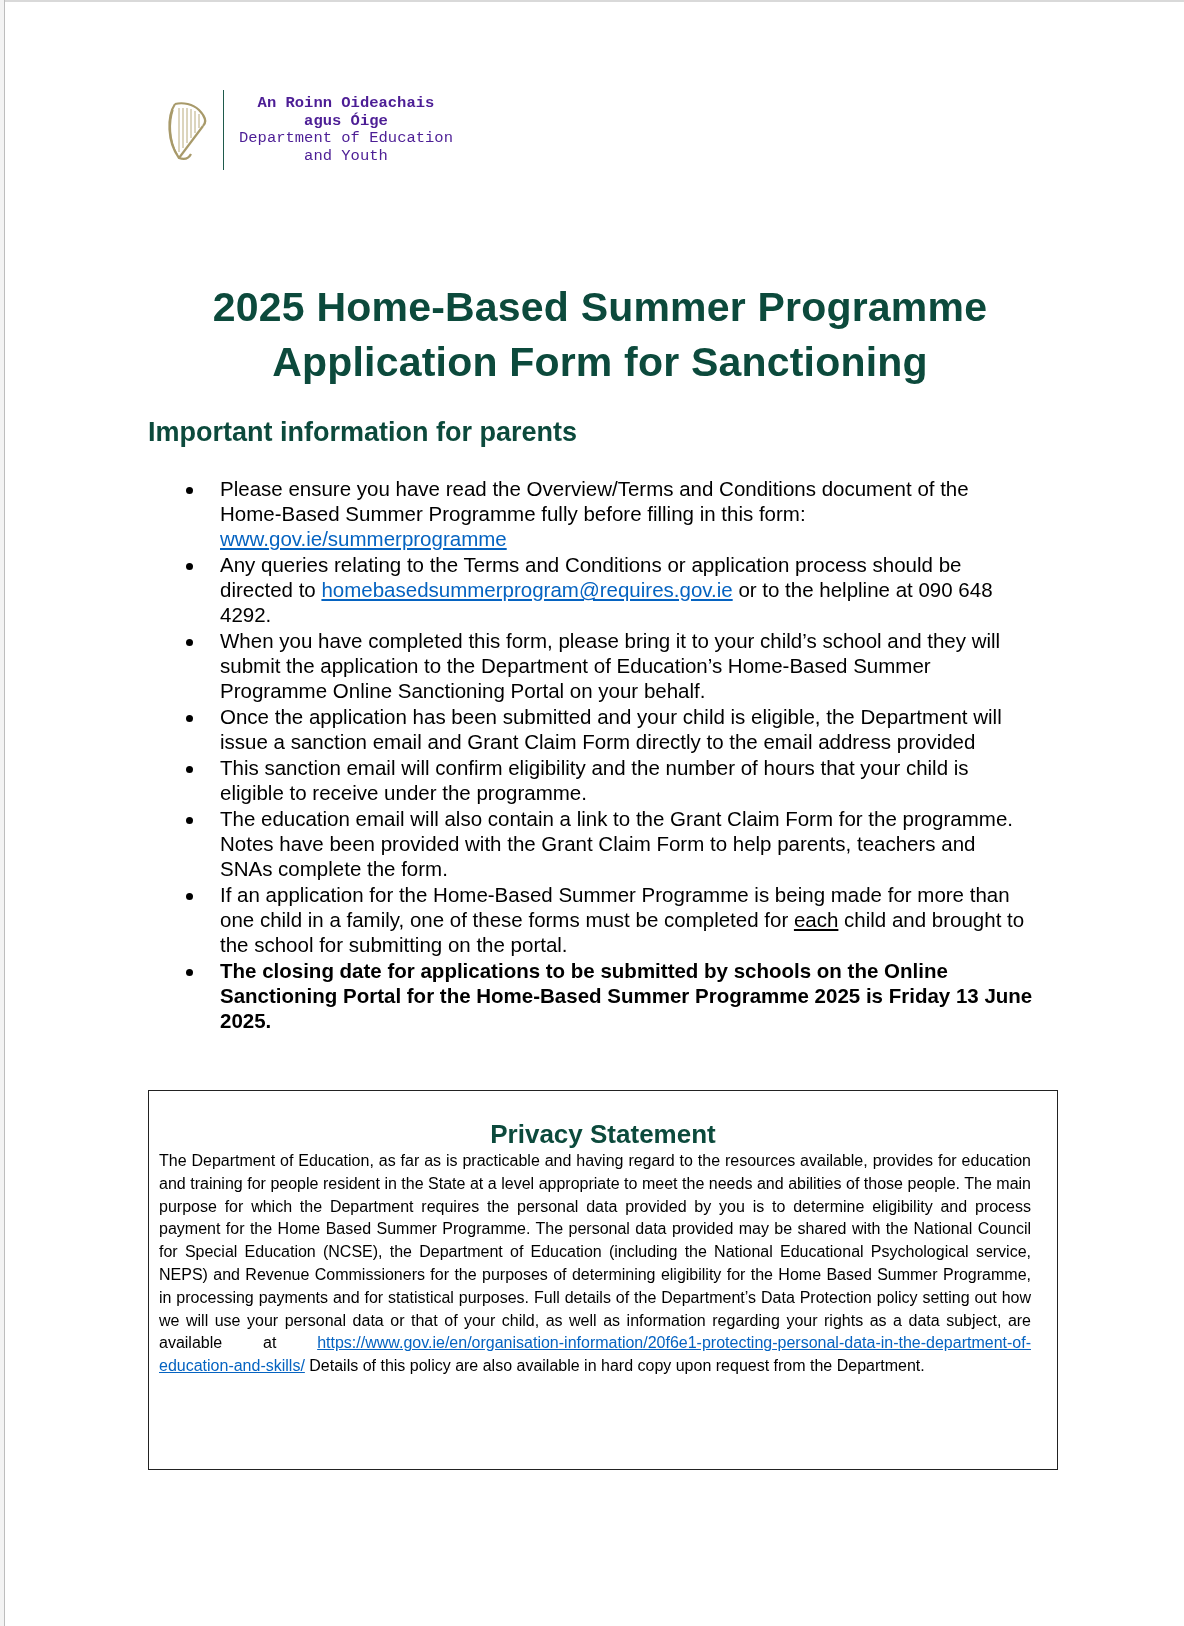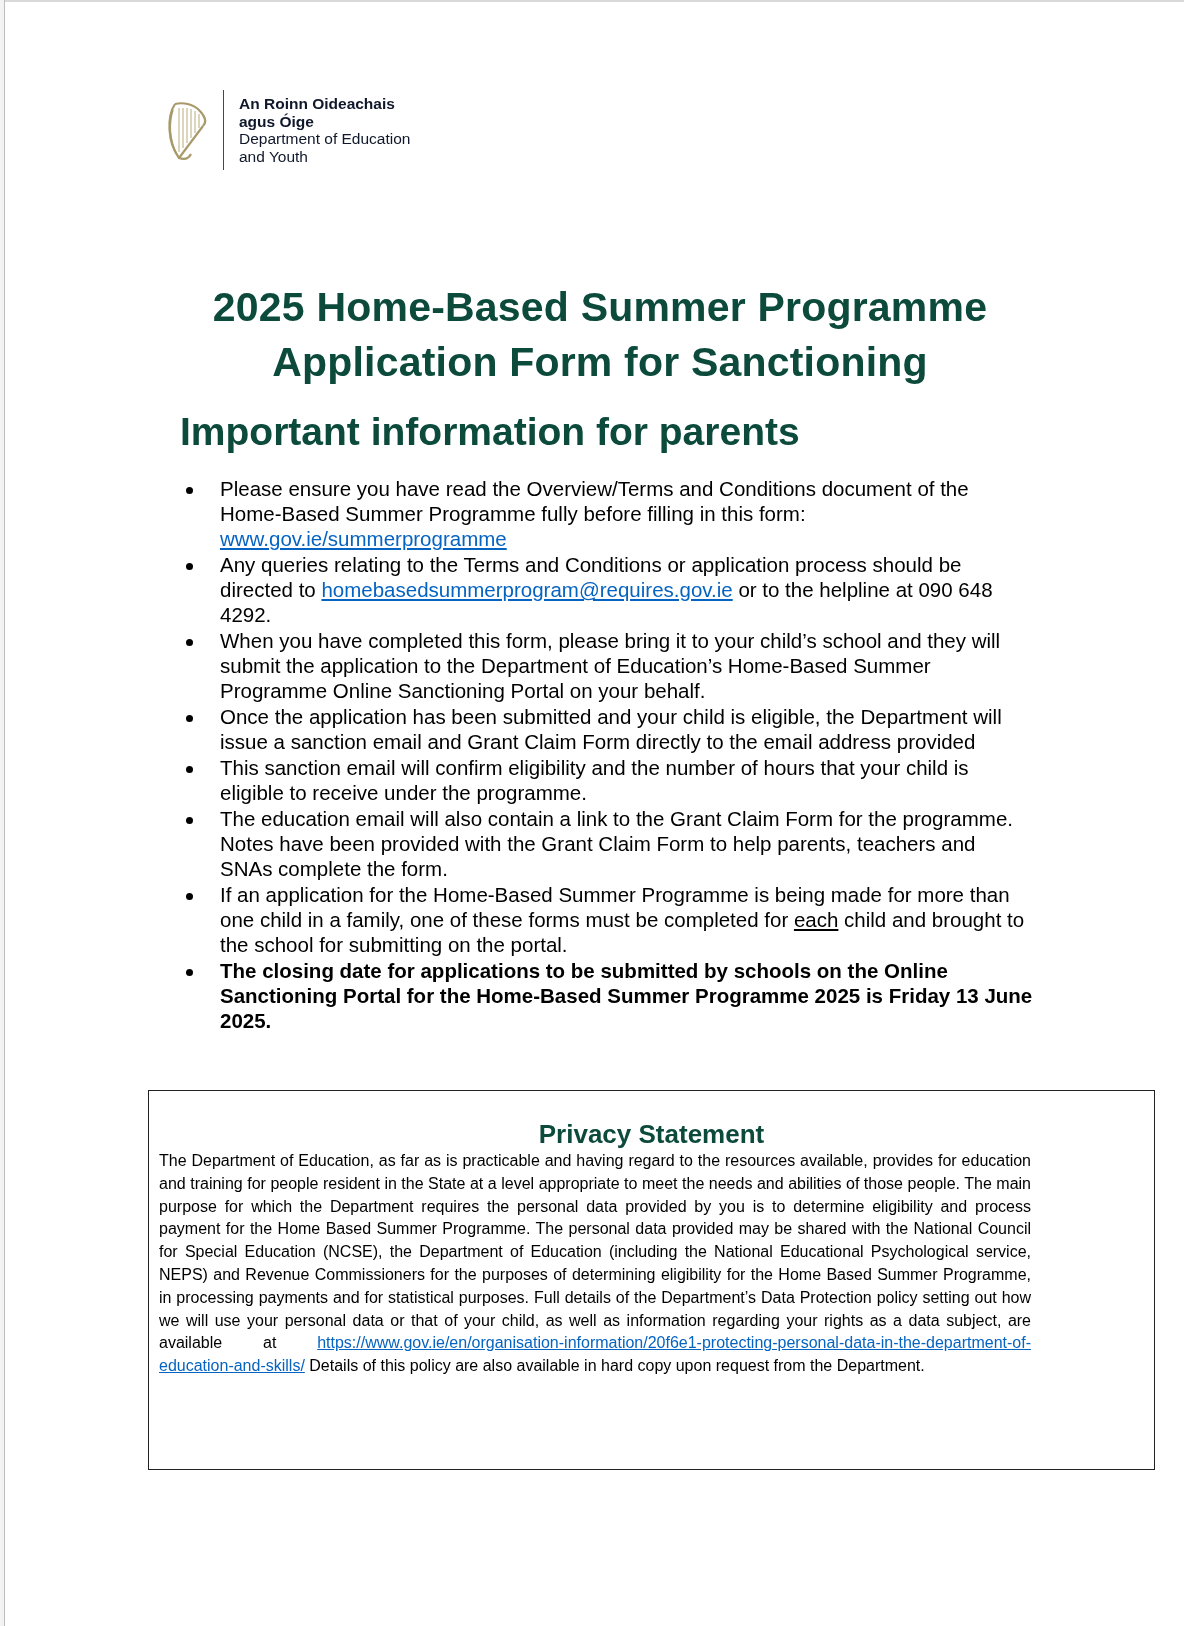--- a/index.html
+++ b/index.html
@@ -21,55 +21,56 @@
     }
     
     .logo {
       position: absolute; left: 165px; top: 90px; height: 80px; display: flex; align-items: flex-start;
     }
     .harp { width: 44px; height: 66px; margin-top: 8px; }
     .logo-divider {
       width: 1px; height: 80px; background: #1f5a4c; margin-left: 14px; margin-right: 15px;
     }
     .logo-text {
-      font-family: Liberation Sans, sans-serif;
-      color: #0f172a;
+      font-family: Liberation Mono, monospace;
+      color: #4c1d95;
       font-size: 15.5px;
       line-height: 17.5px;
       padding-top: 5px;
+      text-align: center;
     }
     .logo-text .ga { font-weight: bold; }
     
     .title {
       position: absolute; left: 140px; top: 256px; width: 920px; text-align: center;
       font-weight: bold; color: #0c4a3c; font-size: 41px; line-height: 55px;
       letter-spacing: 0.2px;
       margin-top: 24px;
     }
     .section-heading {
       position: absolute; left: 148px; top: 412px; font-weight: bold; color: #0c4a3c;
-      font-size: 39px; line-height: 40px; margin-left: 32px;
+      font-size: 27px; line-height: 40px;
     }
     
     .bullets {
       position: absolute; left: 183px; top: 476px; width: 850px; margin: 0; padding: 0; list-style: none;
       font-size: 20.5px; line-height: 25px;
     }
     .bullets li {
       position: relative; padding-left: 37px; margin-bottom: 1px;
     }
     .bullets li .dot {
       position: absolute; left: 3px; top: 11px; width: 7px; height: 7px; border-radius: 50%; background: #000;
     }
     .bullets li.bold { font-weight: bold; }
     a.link { color: #0563c1; text-decoration: underline; }
     .u { text-decoration: underline; }
     
     .privacy {
-      position: absolute; left: 148px; top: 1090px; width: 1007px; height: 380px;
+      position: absolute; left: 148px; top: 1090px; width: 910px; height: 380px;
       border: 1.5px solid #222; box-sizing: border-box;
     }
     .privacy-title {
       position: absolute; left: 0; top: 28px; width: 100%; text-align: center;
       font-weight: bold; color: #0c4a3c; font-size: 26px; line-height: 30px;
     }
     .privacy-body {
       position: absolute; left: 10px; top: 59px; width: 872px;
       font-size: 16px; line-height: 22.8px; text-align: justify;
     }

